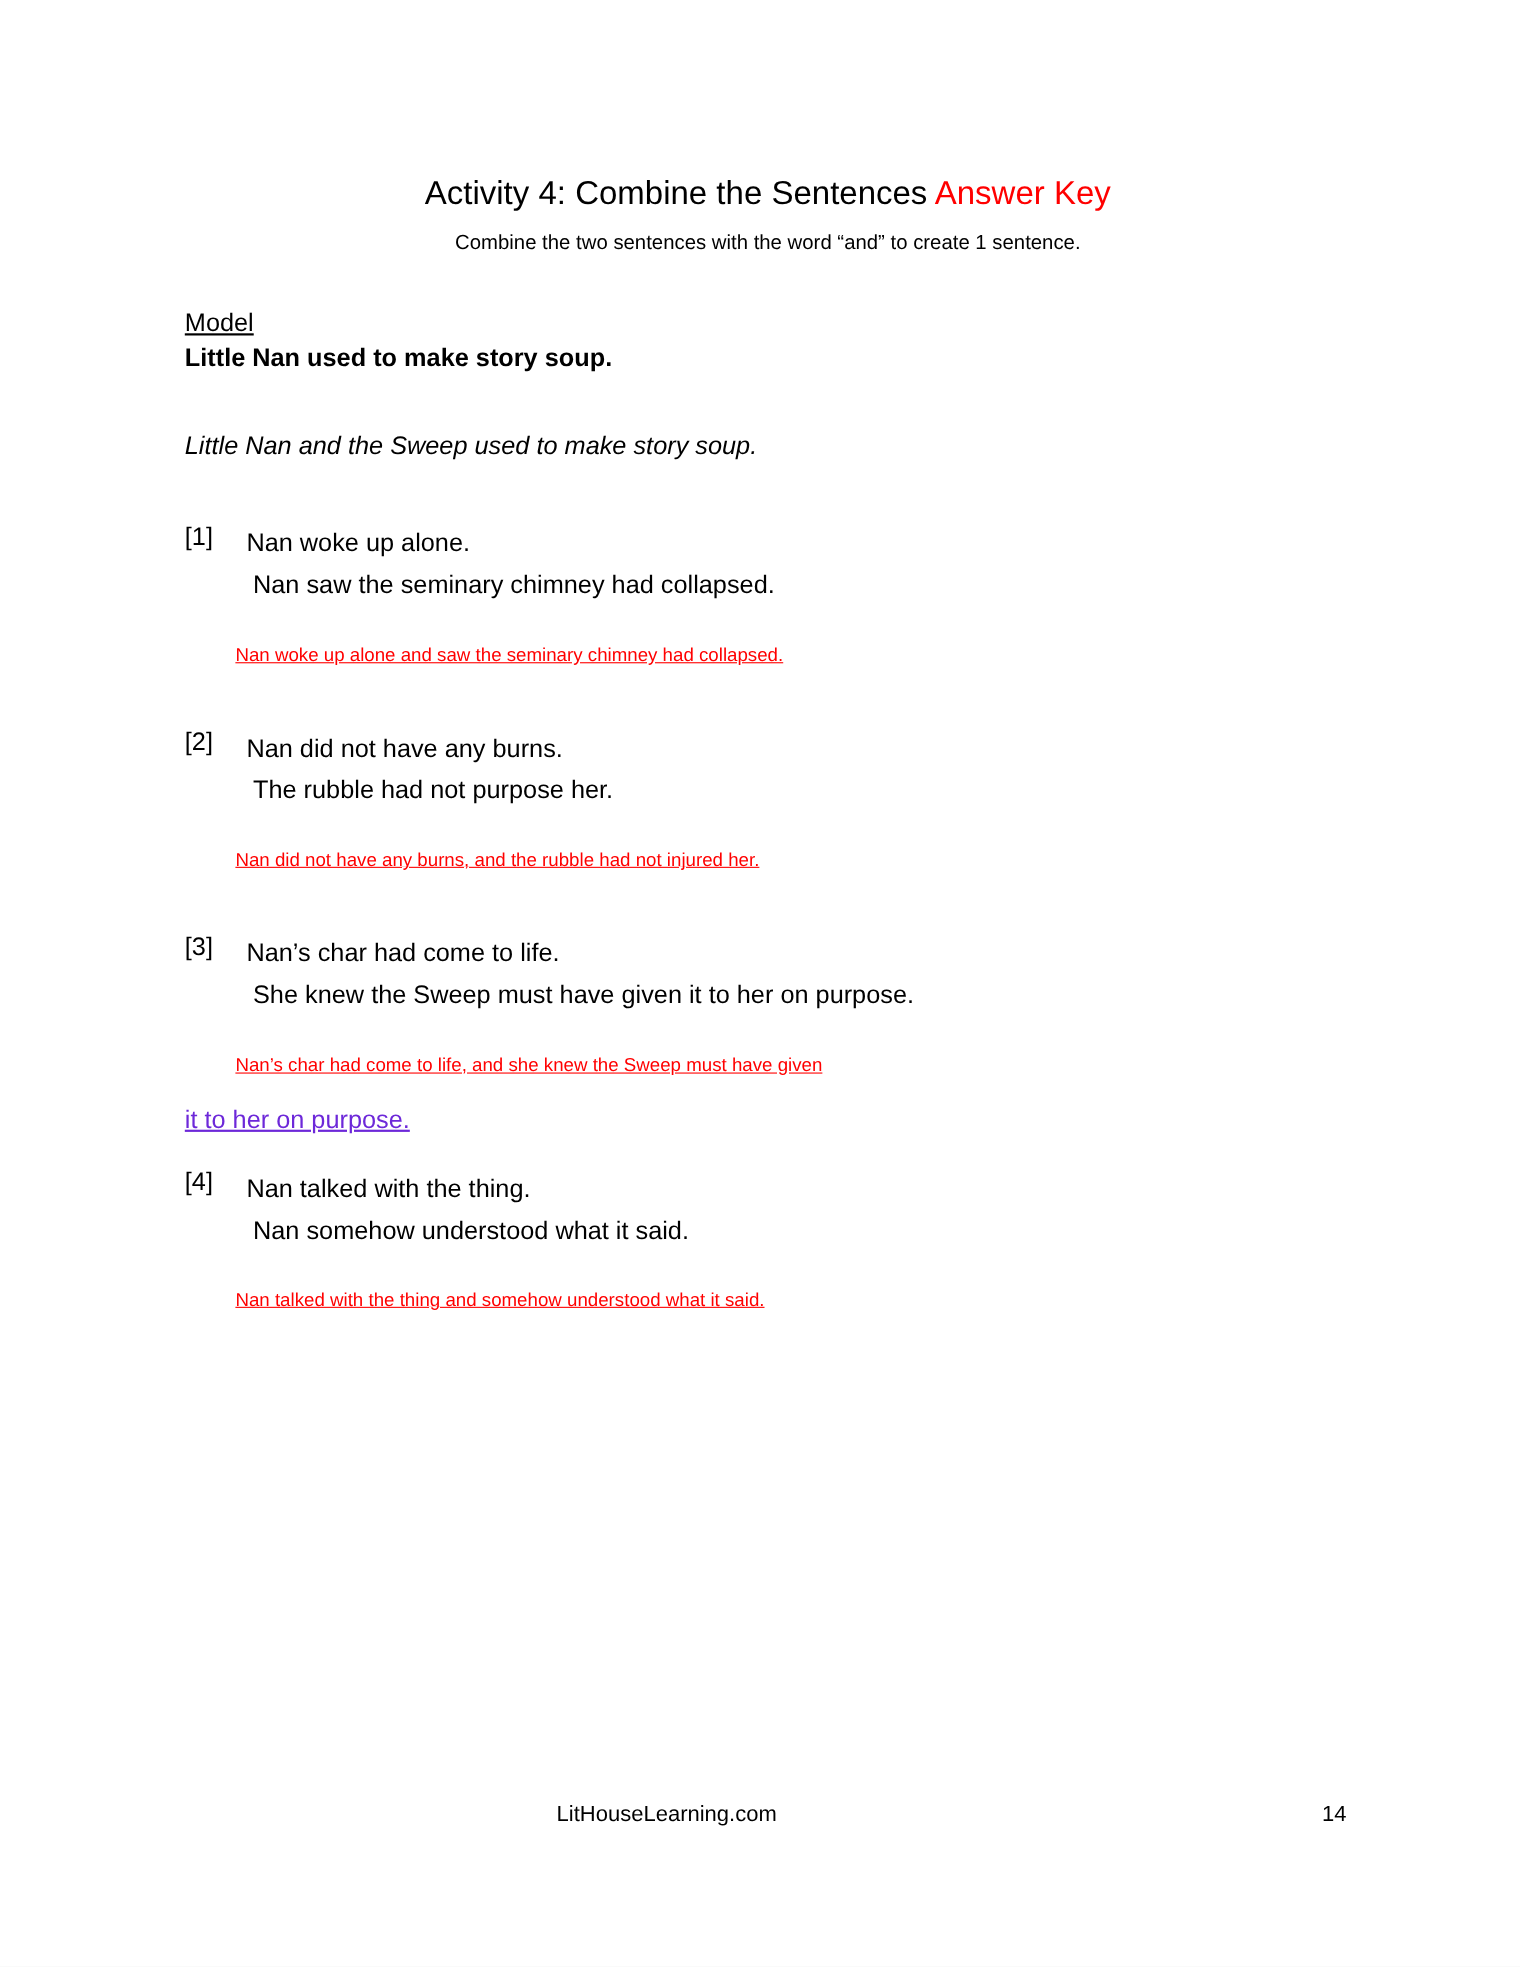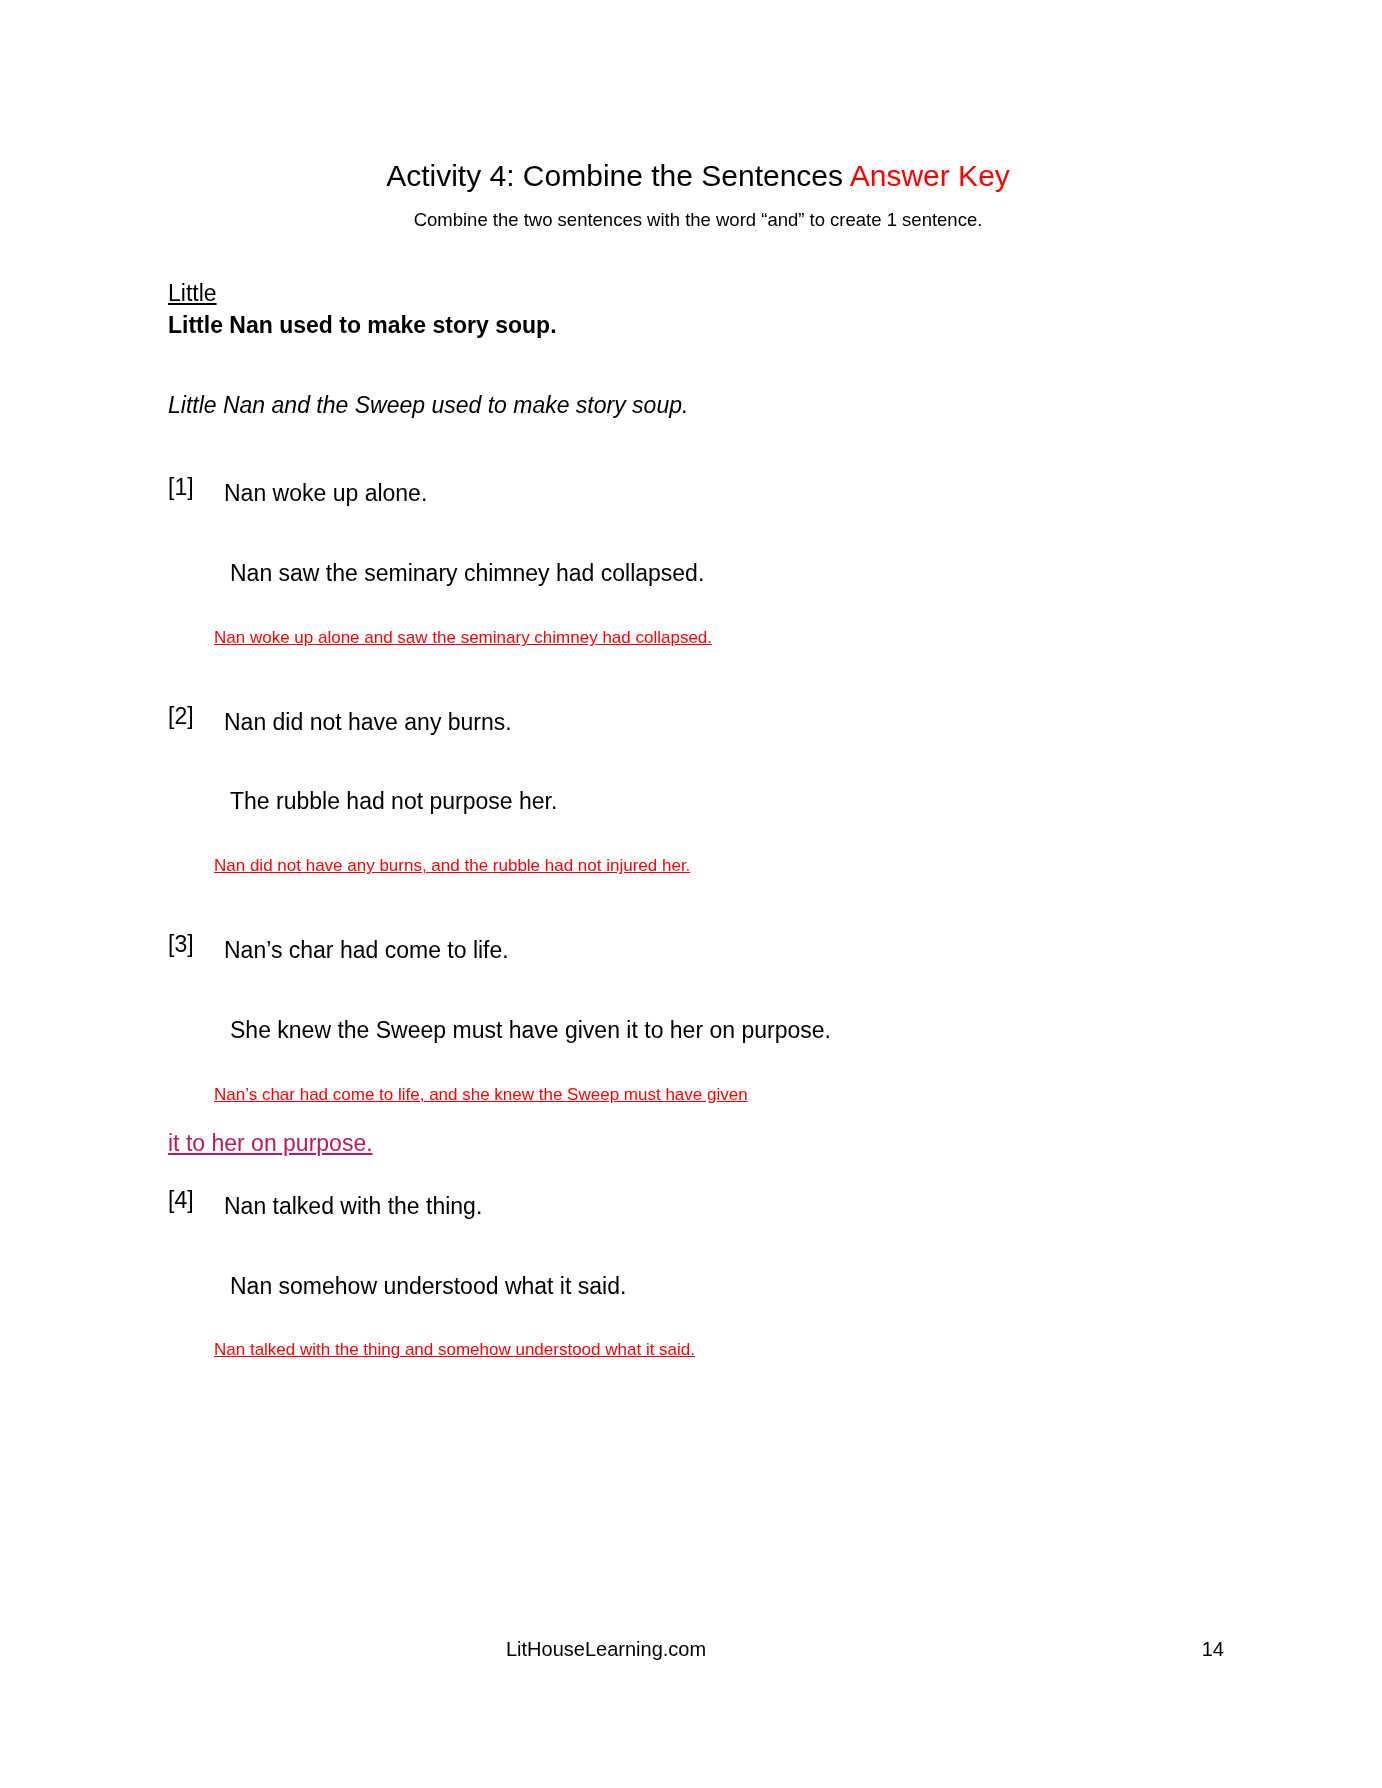--- a/index.html
+++ b/index.html
@@ -87,32 +87,31 @@
     flex: 0 0 56px;
   }
   .q-lines {
     flex: 1;
   }
   .q-line {
     line-height: 1.65;
   }
   .q-line.second {
     padding-left: 6px;
-    margin-top: 42px;
   }
   .answer {
     color: #ff0000;
     font-size: 17px;
     text-decoration: underline;
     margin-top: 32px;
     padding-left: 46px;
     line-height: 1.55;
   }
   .answer-wrap {
-    color: #be185d;
+    color: #6d28d9;
     font-size: 23px;
     text-decoration: underline;
     margin-top: 18px;
     padding-left: 0px;
     line-height: 1.55;
   }
   .item-3 .answer {
     padding-left: 46px;
   }
   .footer {
@@ -138,21 +137,21 @@
 
 <div class="page">
   <div class="sheet">
 
     <div class="content">
 
       <h1 class="title"><span>Activity 4: Combine the Sentences </span><span class="answer-key">Answer Key</span></h1>
 
       <p class="subtitle">Combine the two sentences with the word “and” to create 1 sentence.</p>
 
-      <div class="model-label">Little</div>
+      <div class="model-label">Model</div>
       <div class="model-line">Little Nan used to make story soup.</div>
 
       <div class="model-answer">Little Nan and the Sweep used to make story soup.</div>
 
       <div class="item item-first">
         <div class="q-row">
           <div class="q-num">[1]</div>
           <div class="q-lines">
             <div class="q-line">Nan woke up alone.</div>
             <div class="q-line second">Nan saw the seminary chimney had collapsed.</div>

